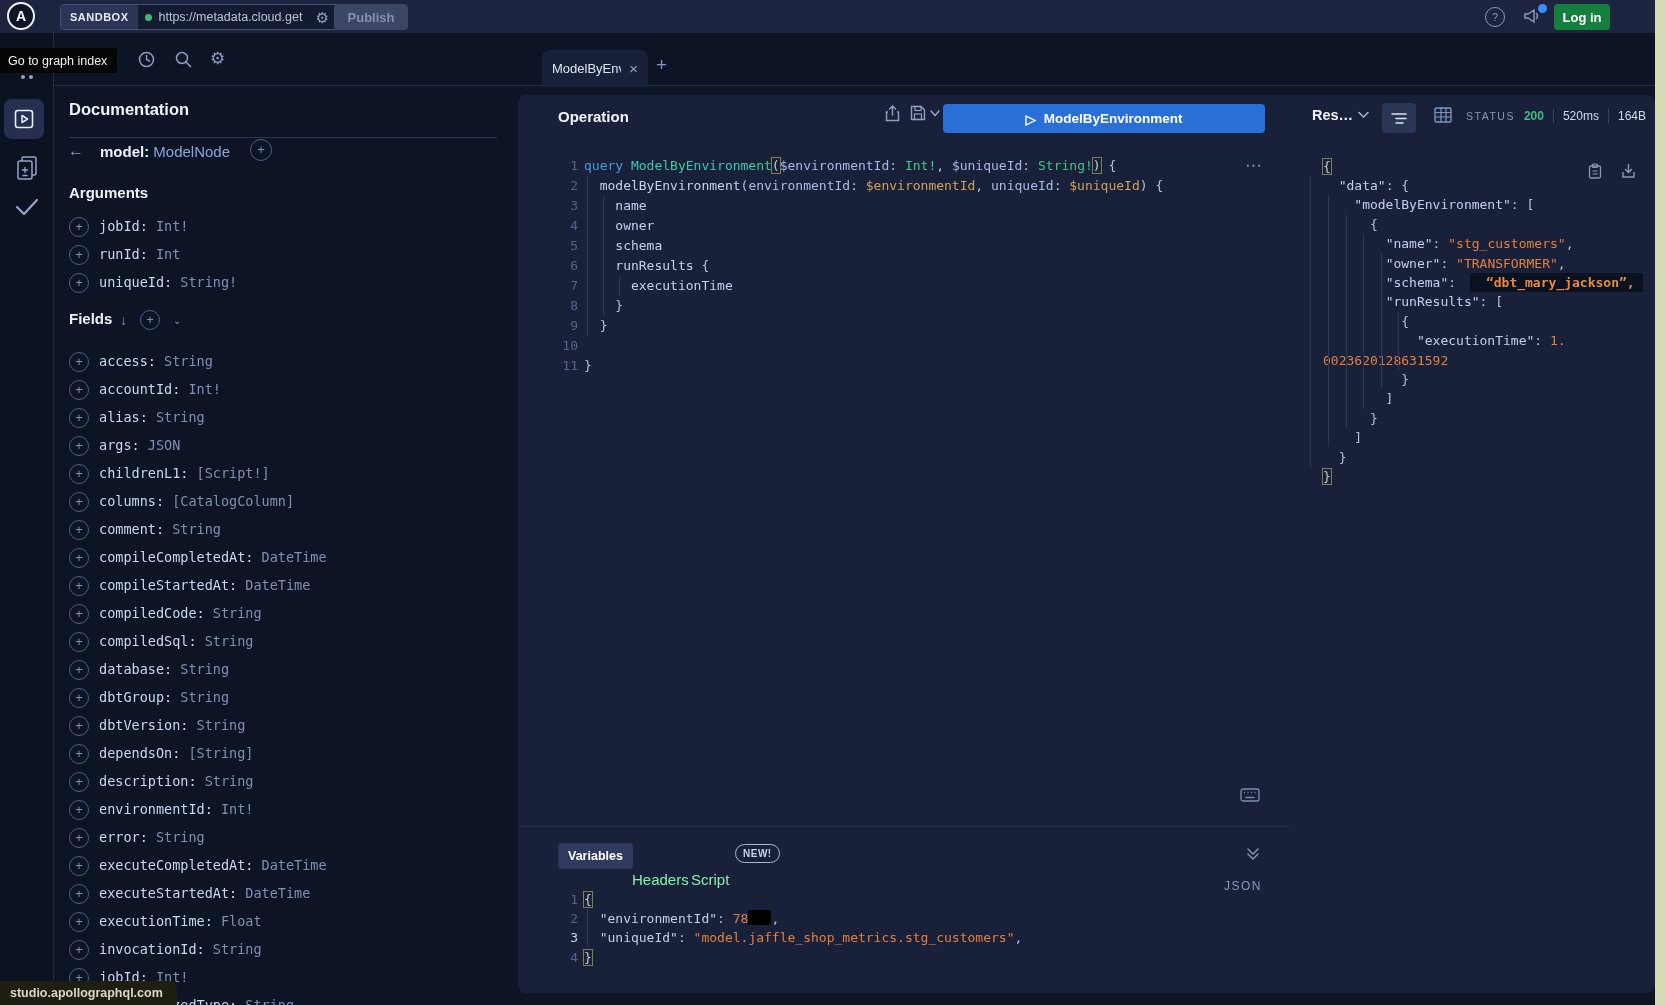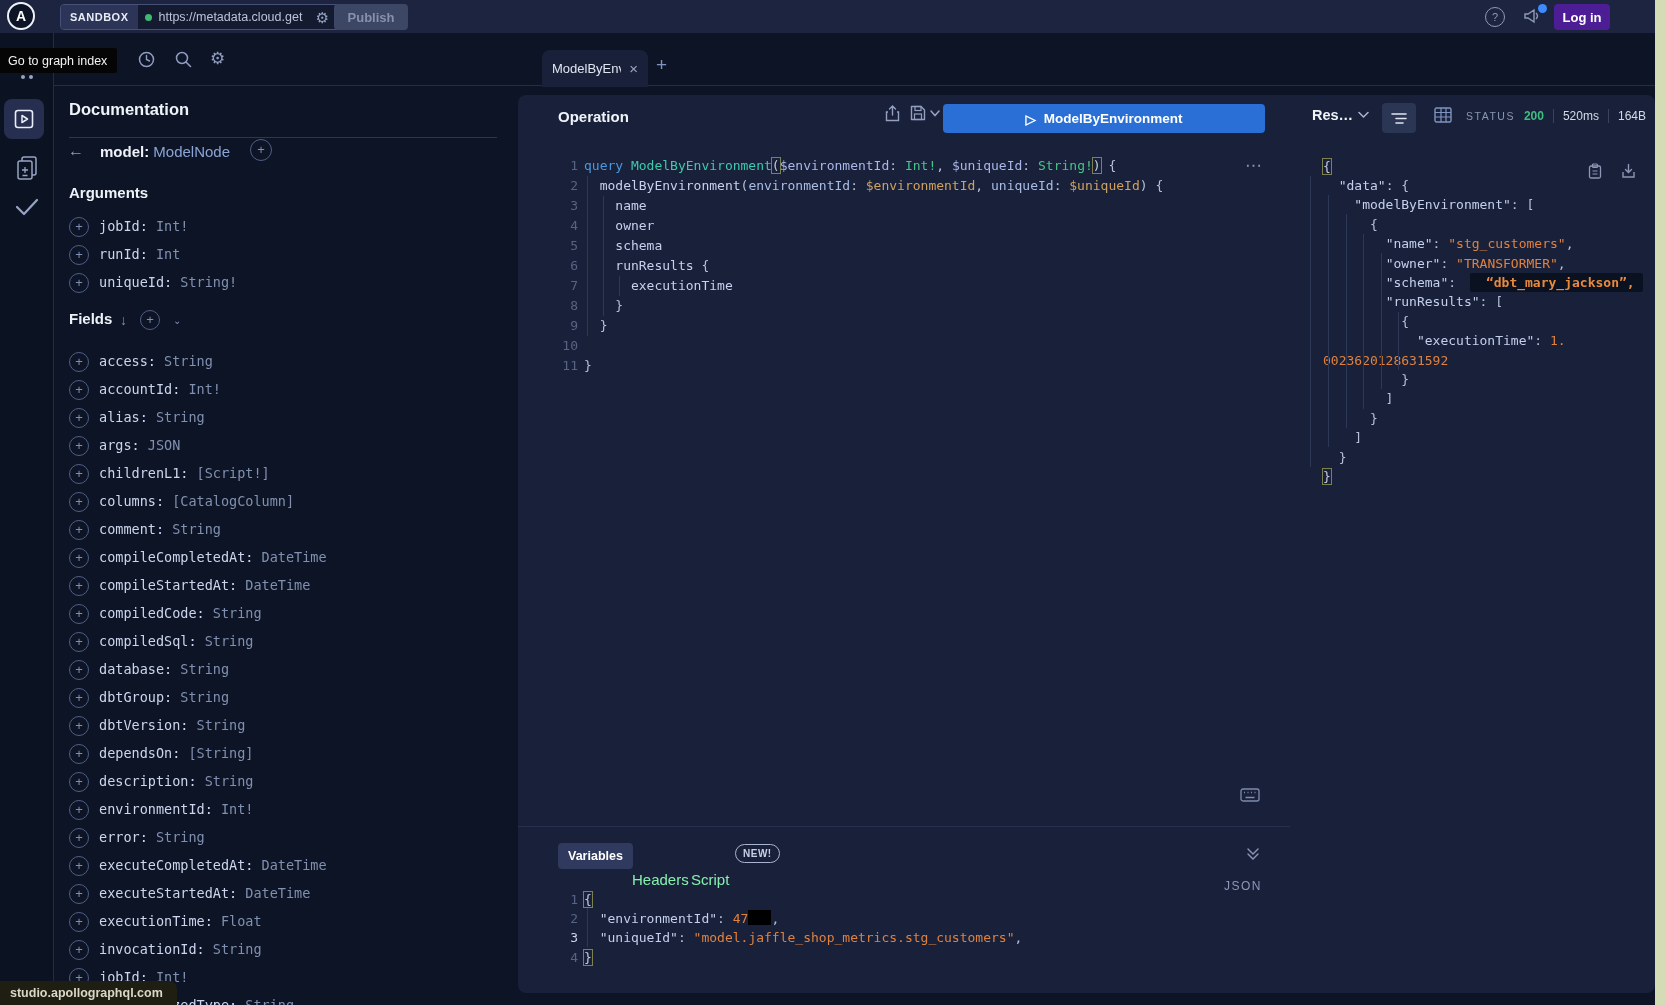--- a/index.html
+++ b/index.html
@@ -18,21 +18,21 @@
   .dot-green { width:7px; height:7px; border-radius:50%; background:#3dba6f; flex:none; }
   .url-text { font-size:12.5px; color:#b9c3da; white-space:nowrap; overflow:hidden; width:150px; }
   .gear { color:#93a0bf; font-size:15px; line-height:1; }
   .publish-btn { position:absolute; left:334px; top:4px; width:74px; height:26px; background:#3c4665; color:#8791ad;
                  font-size:13px; font-weight:bold; border:none; border-radius:4px; }
   .tb-right { position:absolute; right:120px; top:0; height:33px; display:flex; align-items:center; gap:18px; }
   .help-circ { width:20px; height:20px; border:1.5px solid #8e9ab6; border-radius:50%; color:#8e9ab6;
                font-size:11px; text-align:center; line-height:18px; }
   .mega { position:relative; width:22px; height:20px; color:#8e9ab6; }
   .mega .bluedot { position:absolute; right:-2px; top:-3px; width:9px; height:9px; border-radius:50%; background:#3d8bfd; }
-  .login-btn { position:absolute; right:55px; top:4px; width:56px; height:26px; background:#4c1d95; color:#fff;
+  .login-btn { position:absolute; right:55px; top:4px; width:56px; height:26px; background:#15803d; color:#fff;
                font-size:13px; font-weight:bold; border:none; border-radius:4px; }
   
   .rail { position:absolute; left:0; top:33px; width:54px; height:972px; background:#0b1222; border-right:1px solid #222b47; }
   .rail-sel { position:absolute; left:4px; top:66px; width:40px; height:40px; background:#262f4f; border-radius:8px;
               display:flex; align-items:center; justify-content:center; }
   .rail-ic { position:absolute; left:0; width:54px; display:flex; justify-content:center; color:#96a4c4; }
   .partial-dots span { display:inline-block; width:4px; height:4px; border-radius:50%; background:#96a4c4; margin:0 2px; }
   
   .toolbar { position:absolute; left:54px; top:33px; width:1611px; height:53px; border-bottom:1px solid #232c48; }
   .toolbar .ic { position:absolute; top:18px; color:#8e9cc0; }
@@ -382,21 +382,21 @@
     <div class="vtab" style="left:114px">Headers</div>
     <div class="vtab" style="left:173px">Script</div>
     <div class="new-badge">NEW!</div>
     <div class="dbl-chev">
       <svg width="14" height="14" viewBox="0 0 14 14">
           <path d="M2 2 L7 7 L12 2 M2 7 L7 12 L12 7" stroke="currentColor" stroke-width="1.4" fill="none" stroke-linecap="round"></path>
         </svg>
     </div>
     <div id="vars-editor">
         <div class="crow" style="top: 794.5px; height: 19.4px; line-height: 19.4px;"><span class="gut">1</span><span class="codeln" style="left: 66px;"><span class="tk-bm">{</span></span></div>
-        <div class="crow" style="top: 813.9px; height: 19.4px; line-height: 19.4px;"><span class="gut">2</span><span class="codeln" style="left: 66px;"><span class="tk-pn">  </span><span class="tk-ke">"environmentId"</span><span class="tk-pn">: </span><span class="tk-nu">47</span><span class="tk-rd"></span><span class="tk-pn">,</span></span></div>
+        <div class="crow" style="top: 813.9px; height: 19.4px; line-height: 19.4px;"><span class="gut">2</span><span class="codeln" style="left: 66px;"><span class="tk-pn">  </span><span class="tk-ke">"environmentId"</span><span class="tk-pn">: </span><span class="tk-nu">78</span><span class="tk-rd"></span><span class="tk-pn">,</span></span></div>
         <div class="crow" style="top: 833.3px; height: 19.4px; line-height: 19.4px;"><span class="gut act">3</span><span class="codeln" style="left: 66px;"><span class="tk-pn">  </span><span class="tk-ke">"uniqueId"</span><span class="tk-pn">: </span><span class="tk-st">"model.jaffle_shop_metrics.stg_customers"</span><span class="tk-pn">,</span></span></div>
         <div class="crow" style="top: 852.7px; height: 19.4px; line-height: 19.4px;"><span class="gut">4</span><span class="codeln" style="left: 66px;"><span class="tk-bm">}</span></span></div>
       </div>
     <div class="guide" style="left:69px; top:813px; height:39px"></div>
     <div class="json-label">JSON</div>
   </div>
 
   <div class="panel resp-panel">
     <div class="resp-title">Res…</div>
     <div class="resp-chev">

